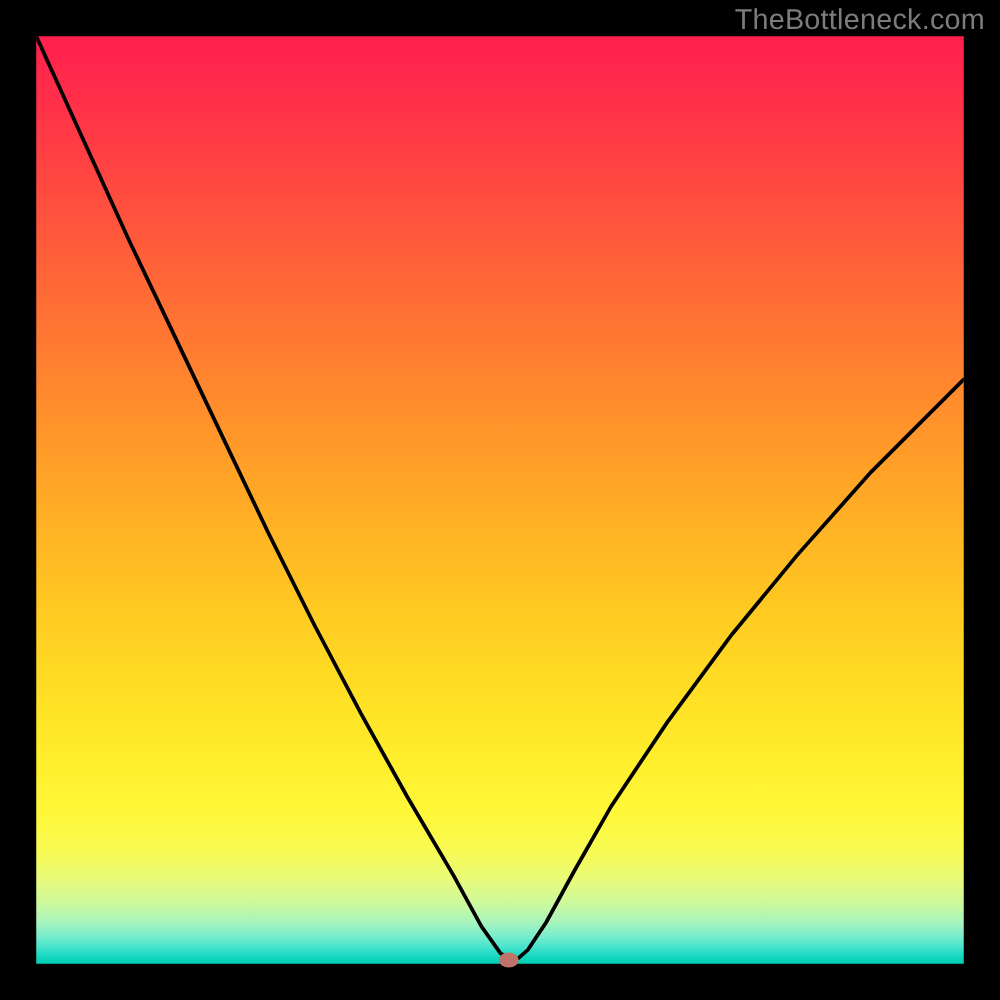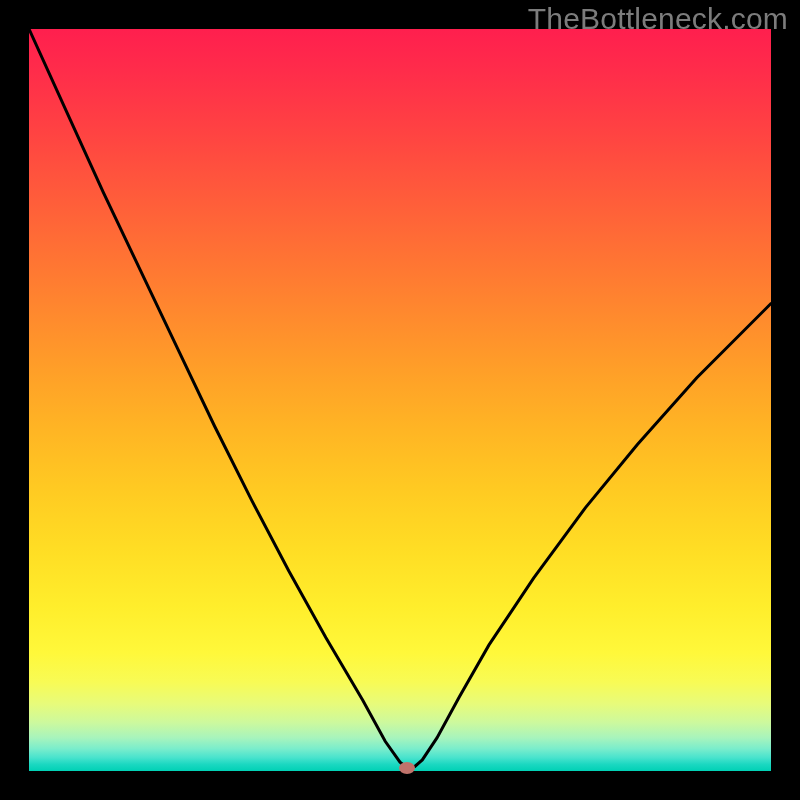--- a/index.html
+++ b/index.html
@@ -10,21 +10,21 @@
     width: 800px;
     height: 800px;
     background: #000;
     position: relative;
   }
   .watermark {
     position: absolute;
     top: 2px;
     right: 12px;
     color: #7c7c7c;
-    font-size: 30px;
+    font-size: 23px;
     font-weight: 400;
     letter-spacing: 0.2px;
     z-index: 5;
   }
   .plot {
     position: absolute;
     left: 29px;
     top: 29px;
     width: 742px;
     height: 742px;

